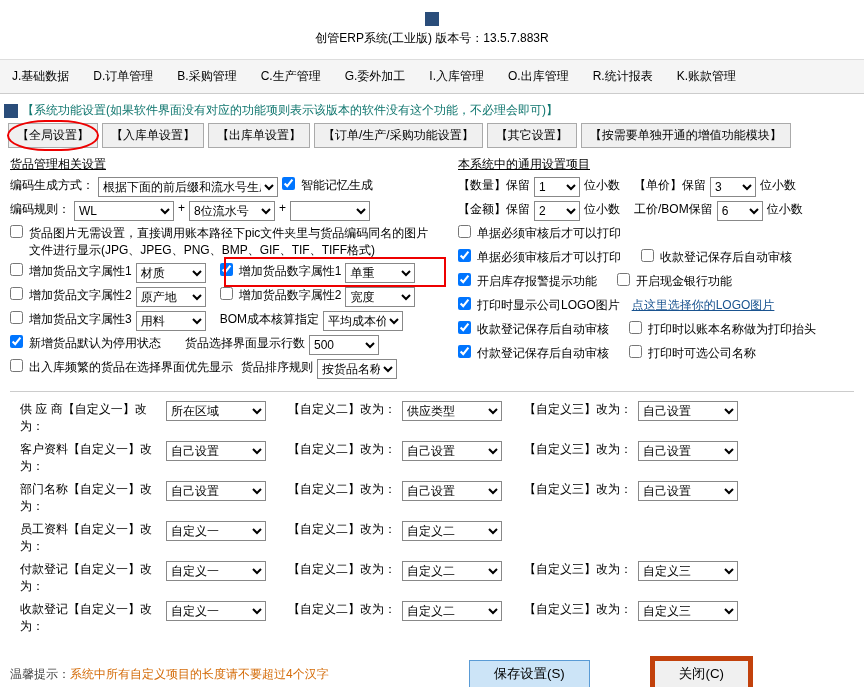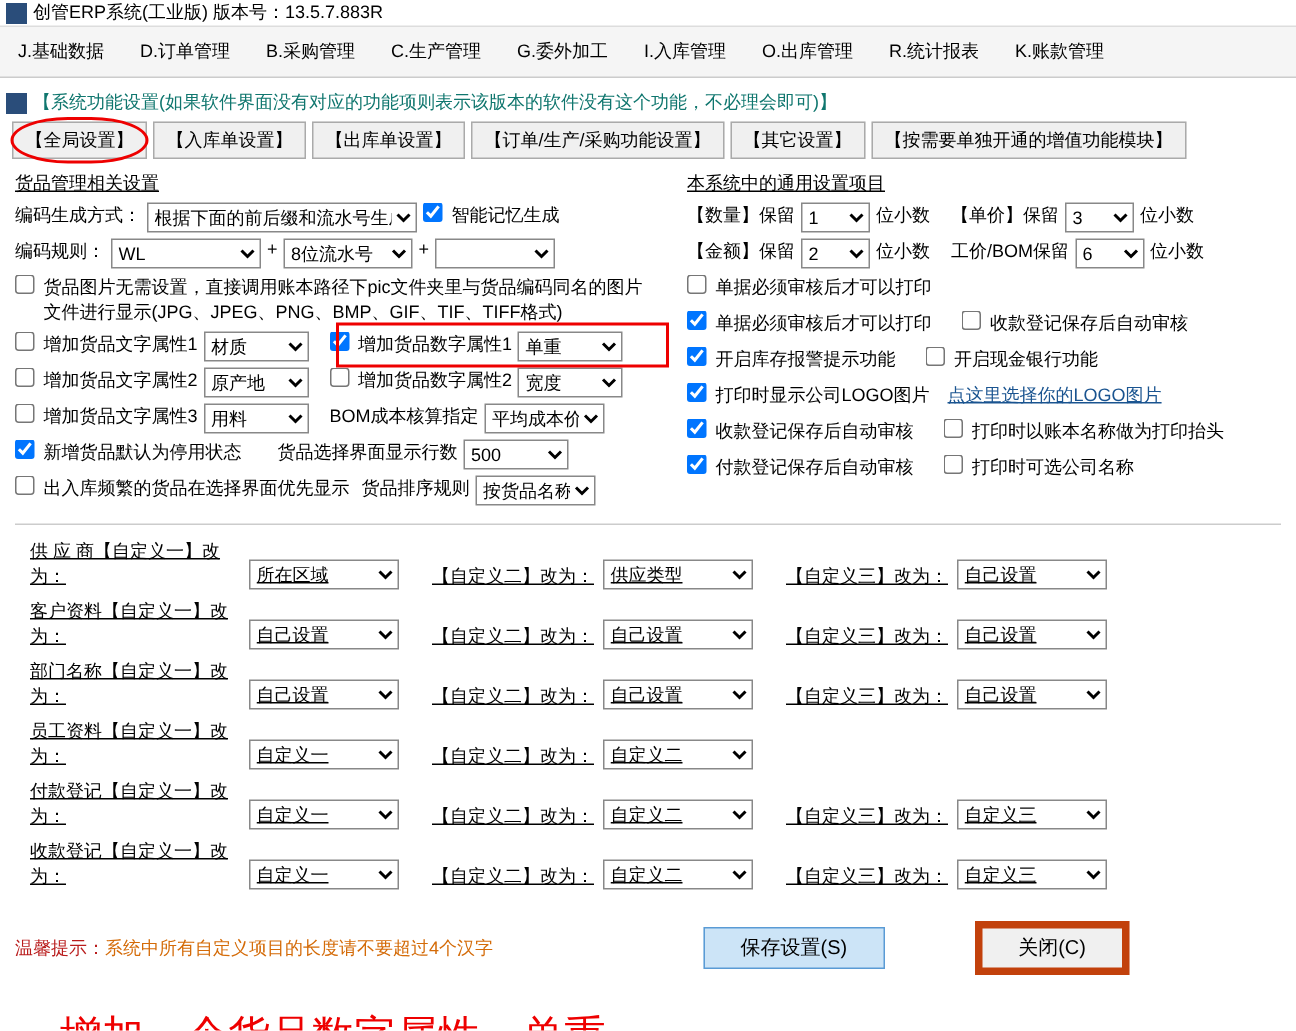--- a/index.html
+++ b/index.html
@@ -1,43 +1,43 @@
 <!DOCTYPE html>
 <html><head>
 <meta charset="utf-8">
 <style>
 * { box-sizing: border-box; margin: 0; padding: 0; }
 body { font-family: "Microsoft YaHei", SimSun, sans-serif; font-size: 12px; background: #fff; color: #000; width: 864px; height: 687px; overflow: hidden; }
-.titlebar { background: #fff; border-bottom: 1px solid #ddd; padding: 0 4px; display: flex; align-items: center; gap: 4px; }
+.titlebar { background: #fff; border-bottom: 1px solid #ddd; padding: 12px 4px; display: flex; align-items: center; gap: 4px; flex-direction: column; }
 .titlebar-icon { width: 14px; height: 14px; background: #2a4d7a; display: inline-block; }
 .menubar { background: #f5f5f5; border-bottom: 1px solid #ccc; padding: 4px 0; display: flex; }
 .menu-item { padding: 4px 12px; cursor: pointer; }
 .sub-titlebar { background: #fff; padding: 2px 4px; display: flex; align-items: center; gap: 4px; margin-top: 6px; }
 .sub-title { color: #0f766e; }
 .tabbar { display: flex; padding: 2px 8px; gap: 4px; }
 .tab { padding: 3px 8px; border: 1px solid #aaa; background: #f0f0f0; cursor: pointer; position: relative; }
 .tab-circle { border: 2px solid #e00; border-radius: 50% / 60%; position: absolute; inset: -4px -2px; pointer-events: none; }
 .content { display: flex; padding: 4px 10px; gap: 8px; }
 .left-col { width: 440px; }
 .right-col { flex: 1; }
 .section-title { font-weight: normal; padding: 2px 0; text-decoration: underline; }
 .row { display: flex; align-items: flex-start; gap: 4px; padding: 2px 0; min-height: 24px; }
 .label { white-space: nowrap; }
 select { height: 20px; font-size: 12px; border: 1px solid #888; background: #fff; }
 input[type="checkbox"] { margin: 0 2px 0 0; }
 .red-box { border: 2px solid #e00; position: absolute; pointer-events: none; }
 .hint-area { padding: 2px 10px; display: flex; align-items: center; gap: 20px; margin-top: 10px; }
-.hint-label { color: #b91c1c; }
+.hint-label { color: #404040; }
 .hint-text { color: #d46b08; }
 .btn { padding: 4px 24px; border: 5px solid #c2410c; background: #f0f0f0; cursor: pointer; }
 .btn-primary { background: #cce4f7; border: 1px solid #5a9bd5; }
 .big-red { color: #e00; font-size: 28px; padding: 20px 40px; font-family: SimSun; }
 .link { color: #1a5490; text-decoration: underline; cursor: pointer; }
 .custom-grid { padding: 6px 10px; border-top: 1px solid #ccc; margin: 6px 10px 0 10px; }
-.grid-row { display: flex; align-items: flex-end; gap: 6px; padding: 3px 0; text-decoration: underline; }
+.grid-row { display: flex; align-items: flex-start; gap: 6px; padding: 3px 0; }
 .grid-label { width: 140px; }
 .grid-mod { white-space: nowrap; }
 </style>
 </head>
 <body>
 
 <div class="titlebar">
   <span class="titlebar-icon"></span>
   <span>创管ERP系统(工业版)  版本号：13.5.7.883R</span>
 </div>

